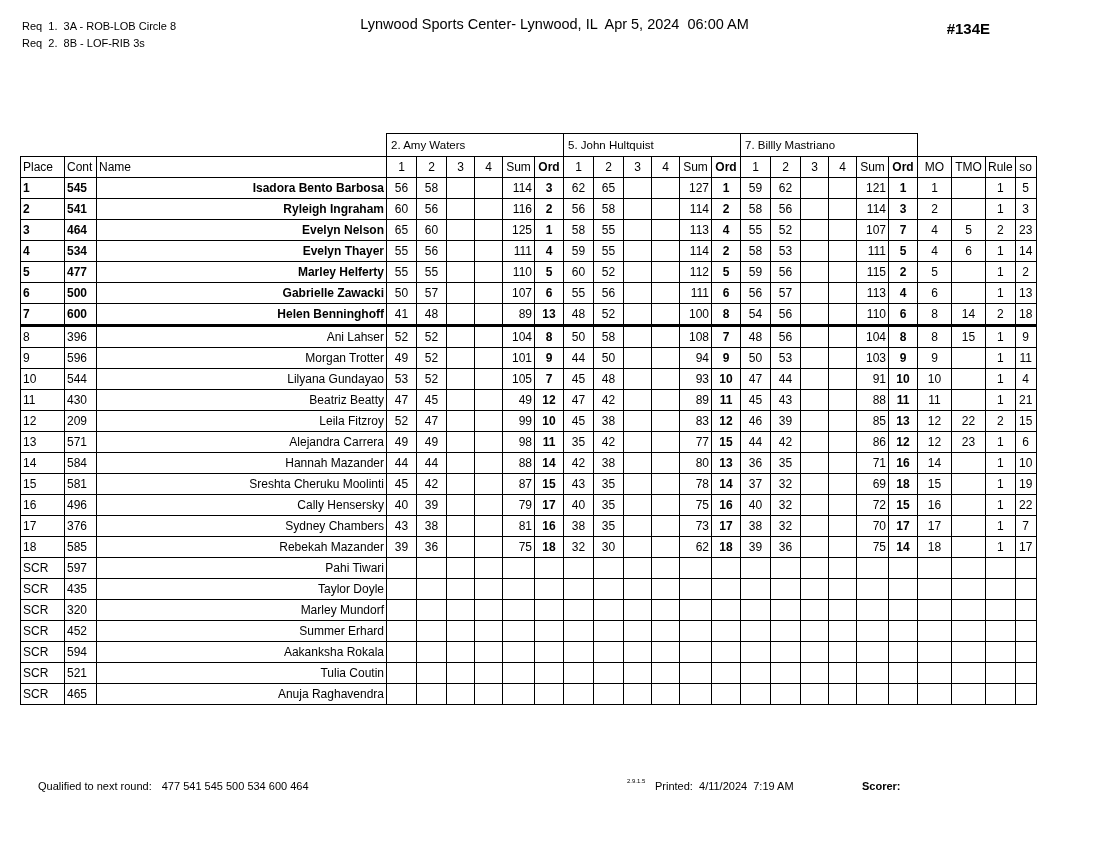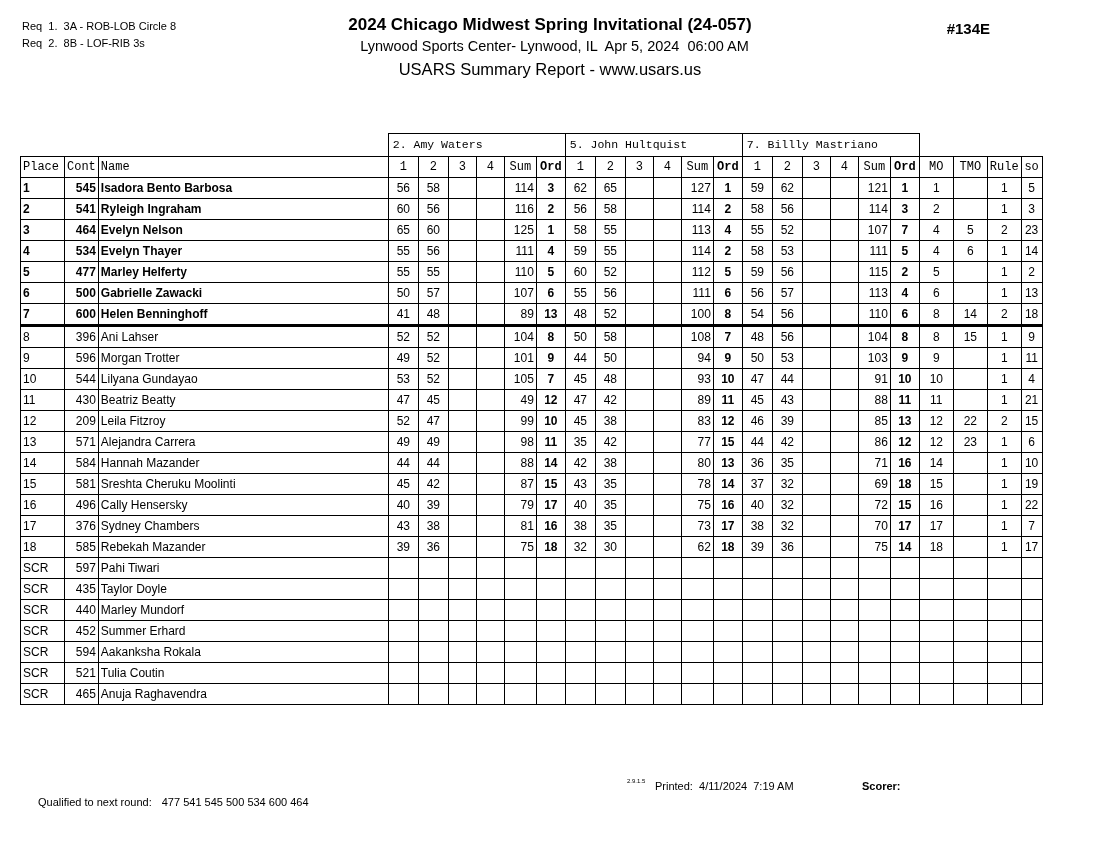--- a/index.html
+++ b/index.html
@@ -19,55 +19,53 @@
   .ev-num{position:absolute;right:110px;top:20px;font-size:15px;font-weight:bold;}
   
   table.results{
     position:absolute;left:20px;top:133px;border-collapse:collapse;table-layout:fixed;
     font-size:12px;
   }
   table.results td{
     border:1px solid #000;height:20px;padding:0 2px;overflow:hidden;
     white-space:nowrap;line-height:18px;
   }
-  thead td{height:22px;font-family:Liberation Mono, monospace;}
+  thead td{height:22px;}
   tr.judge-row td{border:none;font-size:11.5px;height:22px;}
   tr.judge-row td.judgebox{border:1px solid #000;text-align:left;padding-left:4px;}
   td.noborder{border:none !important;background:#fff;}
   td.place{text-align:left;padding-left:6px;}
-  td.cont{text-align:right;}
-  td.name{text-align:left;padding-left:5px;}
+  td.cont{text-align:left;}
+  td.name{text-align:right;padding-left:5px;}
   td.score{text-align:center;}
   td.sum{text-align:right;padding-right:4px;}
   td.ord{text-align:center;font-weight:bold;border-left:3px solid #000;border-right:3px solid #000;}
   td.rcol{text-align:center;}
   td.hc{text-align:center;}
   td.hl{text-align:left;padding-left:3px;}
   tr.bq td.place, tr.bq td.cont, tr.bq td.name{font-weight:bold;}
   tr.cutoff td{border-bottom:3px solid #000;}
   
   .footer{position:absolute;left:0;top:780px;width:1100px;font-size:11px;}
-  .f-qual{position:absolute;left:38px;top:16px;}
+  .f-qual{position:absolute;left:38px;top:0;}
   .f-qualnums{margin-left:10px;}
   .f-ver{position:absolute;left:627px;top:-2px;font-size:6px;}
   .f-printed{position:absolute;left:655px;top:0;}
   .f-scorer{position:absolute;left:862px;top:0;font-weight:bold;}
 </style>
 </head>
 <body>
 
 <div class="req-block">
   <div class="pre">Req  1.  3A - ROB-LOB Circle 8</div>
   <div class="pre">Req  2.  8B - LOF-RIB 3s</div>
 </div>
 
 <div class="center-head">
-  <div class="t-title pre">2024 Chicago Midwest Spring Invitational (24-057)</div>
   <div class="t-venue pre">Lynwood Sports Center- Lynwood, IL  Apr 5, 2024  06:00 AM</div>
-  <div class="t-report pre">USARS Summary Report - www.usars.us</div>
 </div>
 
 <div class="ev-num">#134E</div>
 
 <table class="results">
   <colgroup>
       <col style="width: 44px;">
       <col style="width: 32px;">
       <col style="width: 290px;">
       <col style="width: 30px;">
@@ -665,21 +663,21 @@
         <td class="score"></td>
         <td class="sum"></td>
         <td class="ord"></td>
         <td class="rcol"></td>
         <td class="rcol"></td>
         <td class="rcol"></td>
         <td class="rcol"></td>
       </tr>
       <tr>
         <td class="place">SCR</td>
-        <td class="cont">440</td>
+        <td class="cont">320</td>
         <td class="name">Marley Mundorf</td>
         <td class="score"></td>
         <td class="score"></td>
         <td class="score"></td>
         <td class="score"></td>
         <td class="sum"></td>
         <td class="ord"></td>
         <td class="score"></td>
         <td class="score"></td>
         <td class="score"></td>

